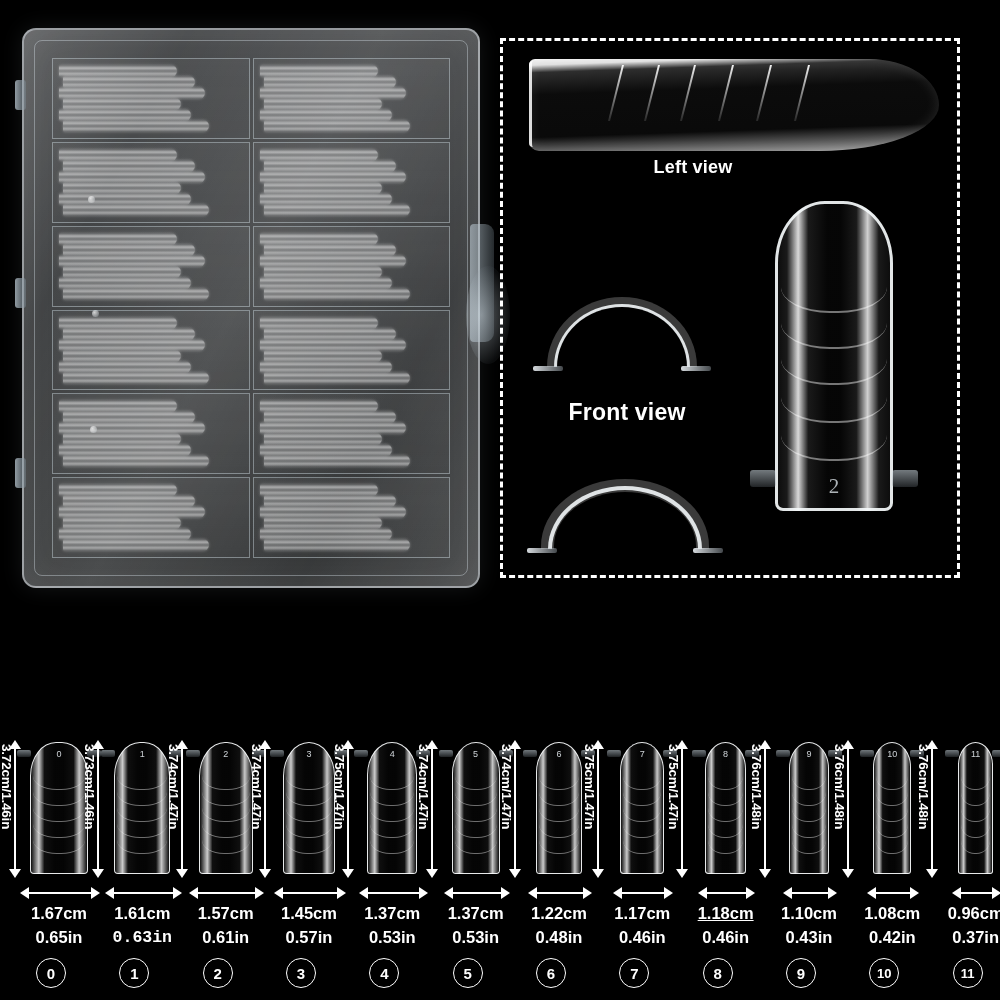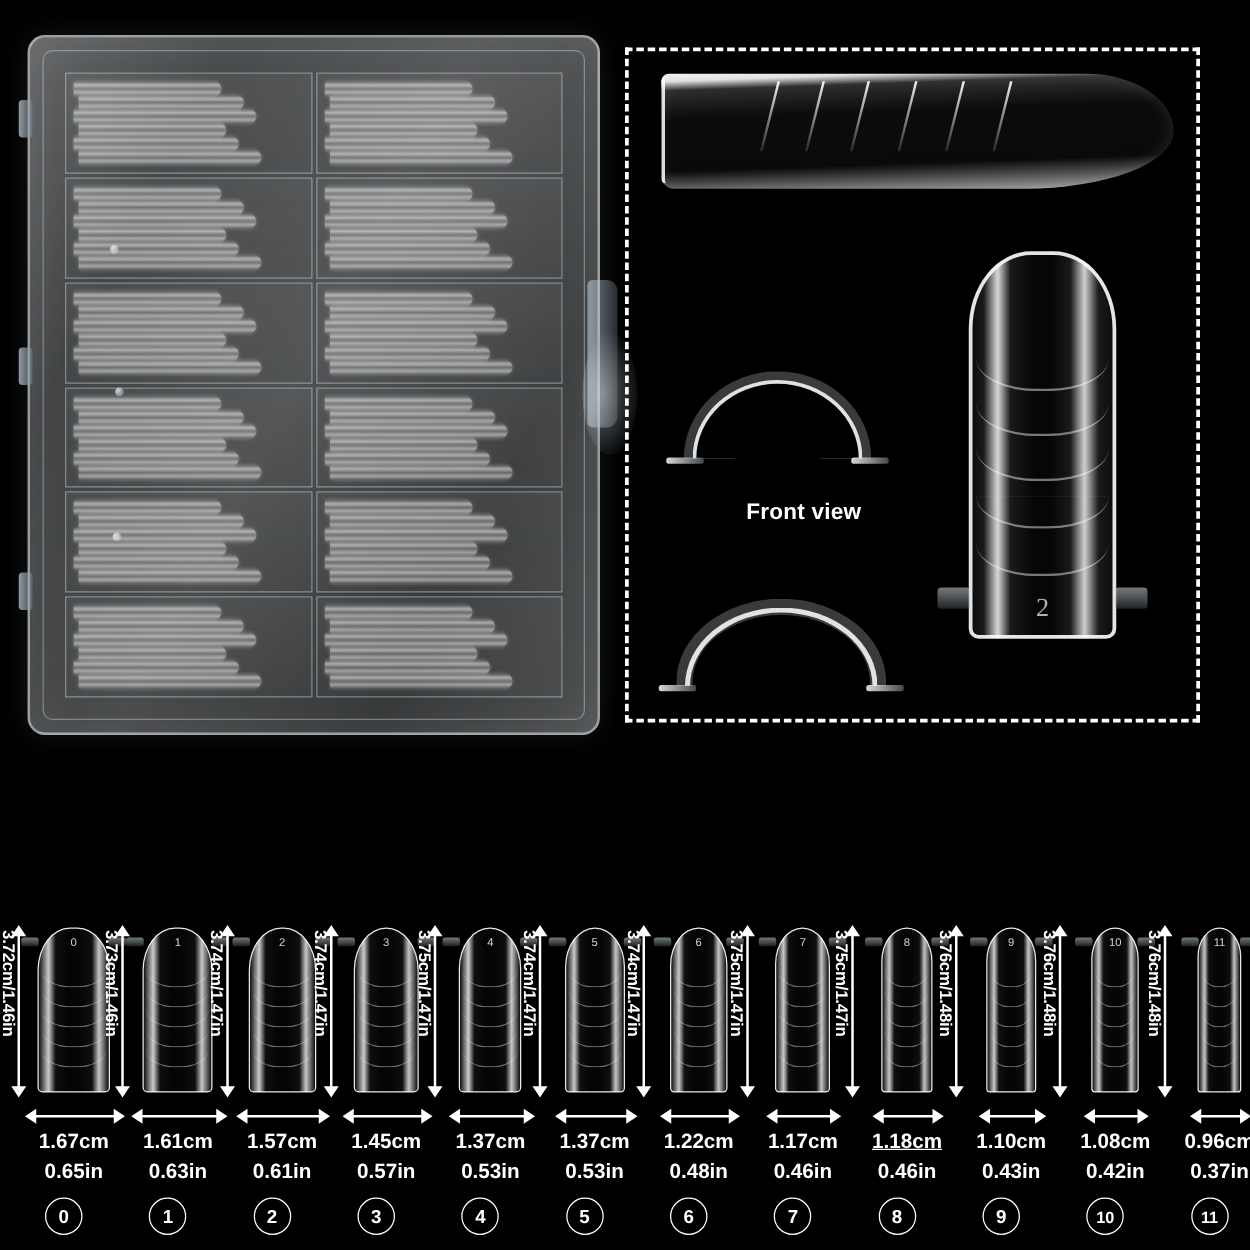--- a/index.html
+++ b/index.html
@@ -407,28 +407,29 @@
     <div id="left-view-shape">
       <div class="body"></div>
       <div class="tail"></div>
       <div class="rib" style="left:86px"></div>
       <div class="rib" style="left:122px"></div>
       <div class="rib" style="left:158px"></div>
       <div class="rib" style="left:196px"></div>
       <div class="rib" style="left:234px"></div>
       <div class="rib" style="left:272px"></div>
     </div>
+    <div class="view-label" style="left:90px; top:116px; width:200px; font-size:18px;">Left view</div>
 
     <div id="front-view-shape">
       <div class="arch-outer"></div>
       <div class="arch-inner"></div>
       <div class="arch-foot l"></div>
       <div class="arch-foot r"></div>
     </div>
-    <div class="view-label" style="left:40px; top:358px; width:200px; font-size:18px;">Front view</div>
+    <div class="view-label" style="left:24px; top:358px; width:200px; font-size:23px;">Front view</div>
 
     <div id="rear-view-shape">
       <div class="arch-outer"></div>
       <div class="arch-inner"></div>
       <div class="arch-foot l"></div>
       <div class="arch-foot r"></div>
     </div>
 
     <div id="looking-down-shape">
       <div class="mold"></div>
@@ -489,21 +490,21 @@
           <div class="mtab l"></div>
           <div class="mtab r"></div>
           <div class="num">1</div>
         </div>
         <div class="width-dim" style="width: 77.2px; left: 21.4px;">
           <div class="ar-l"></div>
           <div class="line"></div>
           <div class="ar-r"></div>
         </div>
         <div class="width-cm" style="left: -1px;">1.61cm</div>
-        <div class="width-in" style="left: -1px;">0.63in</div>
+        <div class="width-in" style="left: -1px; font-family: Liberation Mono, monospace;">0.63in</div>
         <div class="index-badge">1</div>
       </div>
       <div class="size-item">
         <div class="height-dim">
           <div class="ar-up"></div>
           <div class="line"></div>
           <div class="ar-dn"></div>
         </div>
         <div class="height-text">3.74cm/1.47in</div>
         <div class="mold-mini" style="width: 53.94px; left: 32.03px;">

